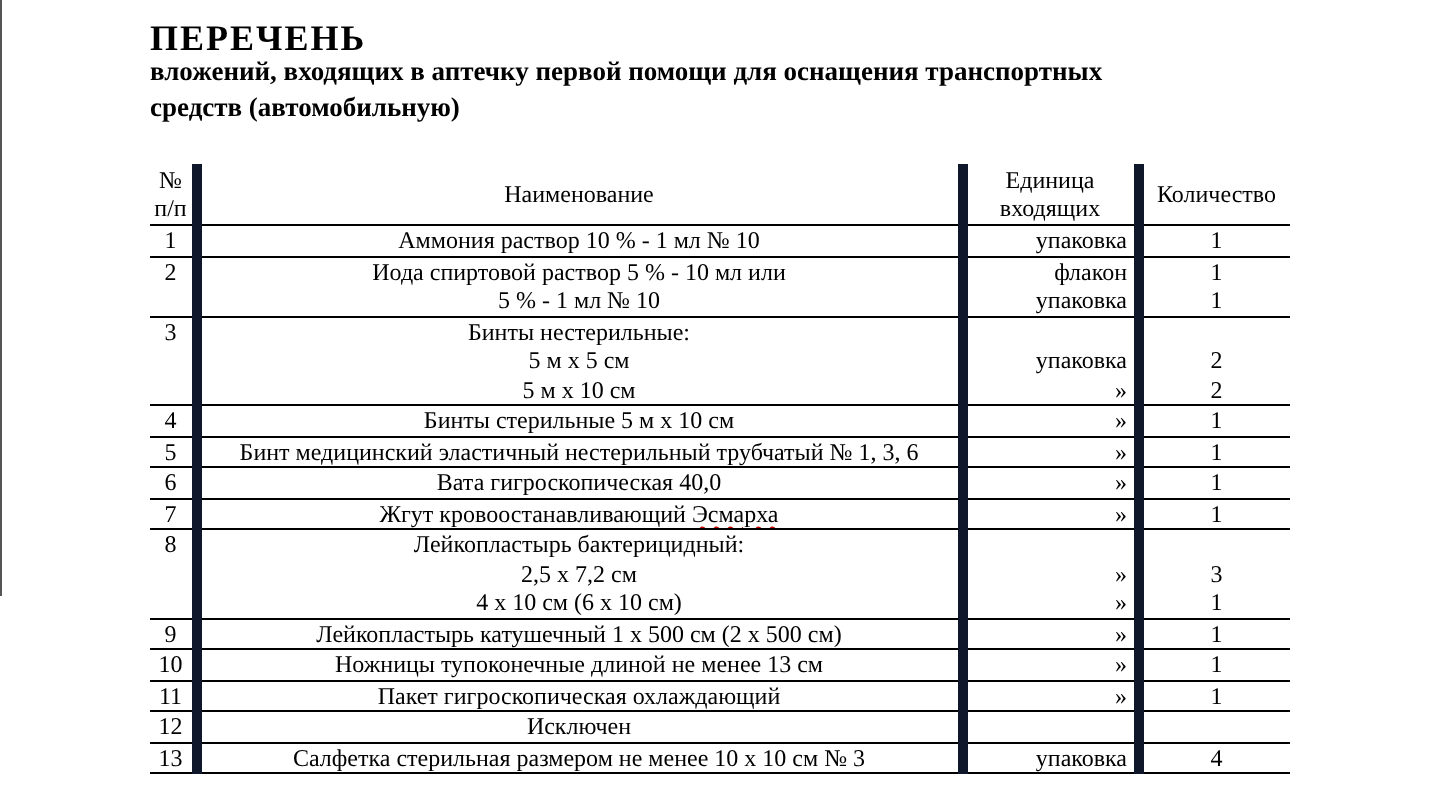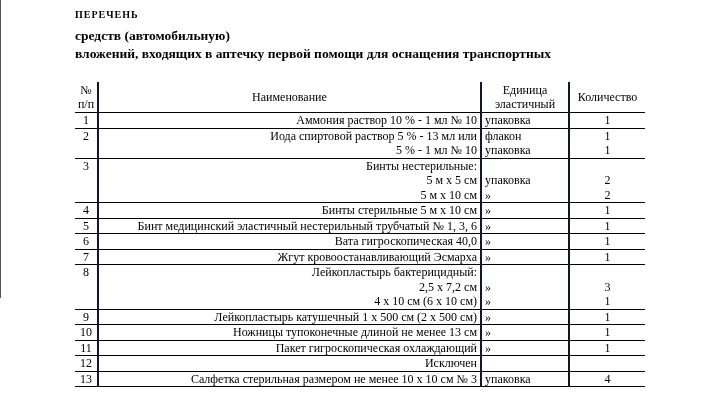--- a/index.html
+++ b/index.html
@@ -21,21 +21,21 @@
     left: 0;
     top: 0;
     width: 1px;
     height: 298px;
     background: #555;
   }
   .doc-title {
     position: absolute;
     left: 75px;
     top: 9px;
-    font-size: 10px;
+    font-size: 18px;
     font-weight: bold;
     letter-spacing: 1px;
     font-family: Liberation Serif, serif;
   }
   .doc-subtitle {
     position: absolute;
     left: 75px;
     top: 27px;
     font-size: 13.5px;
     font-weight: bold;
@@ -57,69 +57,69 @@
     vertical-align: top;
     font-weight: normal;
     overflow: hidden;
   }
   table.list thead th {
     border-bottom: 1px solid #000;
     vertical-align: middle;
     padding: 1px 2px;
     line-height: 14px;
   }
-  .col-name, .col-unit, .col-qty { border-left: 2px solid #0f172a; }
+  .col-name, .col-unit, .col-qty { border-left: 5px solid #0f172a; }
   tr.item-start td { border-top: 1px solid #000; }
   td.col-num  { text-align: center; }
-  td.col-name { text-align: right; }
-  td.col-unit { text-align: left; }
+  td.col-name { text-align: center; }
+  td.col-unit { text-align: right; }
   td.col-qty  { text-align: center; }
   .misspelled {
     border-bottom: 1px solid #222;
     text-decoration: underline wavy #cc0000 1px;
     text-underline-offset: 2px;
   }
 </style>
 </head>
 <body>
 
 <div class="page">
   <div class="scan-edge"></div>
 
   <div class="doc-title">ПЕРЕЧЕНЬ</div>
   <div class="doc-subtitle">
+    <div>вложений, входящих в аптечку первой помощи для оснащения транспортных</div>
     <div>средств (автомобильную)</div>
-    <div>вложений, входящих в аптечку первой помощи для оснащения транспортных</div>
   </div>
 
   <table class="list">
     <colgroup>
       <col style="width:23px">
       <col style="width:383px">
       <col style="width:88px">
       <col style="width:76px">
     </colgroup>
     <thead>
       <tr>
         <th class="col-num">№ п/п</th>
         <th class="col-name">Наименование</th>
-        <th class="col-unit">Единица эластичный</th>
+        <th class="col-unit">Единица входящих</th>
         <th class="col-qty">Количество</th>
       </tr>
     </thead>
     <tbody id="table-body">
         <tr class="item-start">
           <td class="col-num" rowspan="1">1</td>
           <td class="col-name">Аммония раствор 10 % - 1 мл № 10</td>
           <td class="col-unit">упаковка</td>
           <td class="col-qty">1</td>
         </tr>
         <tr class="item-start">
           <td class="col-num" rowspan="2">2</td>
-          <td class="col-name">Иода спиртовой раствор 5 % - 13 мл или</td>
+          <td class="col-name">Иода спиртовой раствор 5 % - 10 мл или</td>
           <td class="col-unit">флакон</td>
           <td class="col-qty">1</td>
         </tr>
         <tr>
           <td class="col-name">5 % - 1 мл № 10</td>
           <td class="col-unit">упаковка</td>
           <td class="col-qty">1</td>
         </tr>
         <tr class="item-start">
           <td class="col-num" rowspan="3">3</td>

